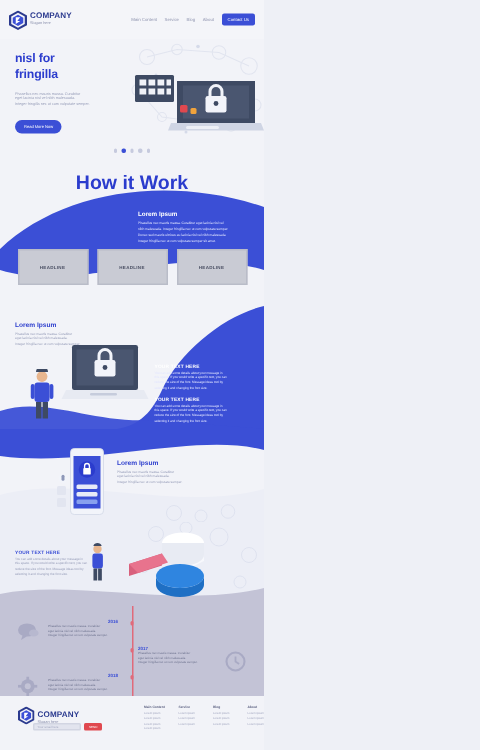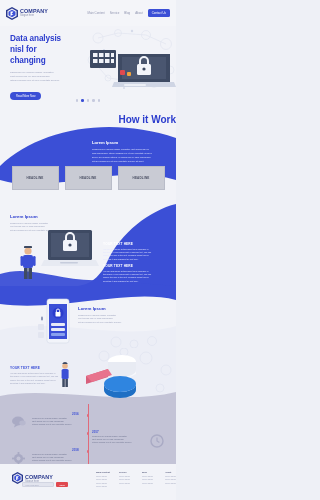--- a/index.html
+++ b/index.html
@@ -45,22 +45,22 @@
     margin-top: 5px; display: inline-block; background: #3b4fd6; color: #fff;
     font-size: 2.7px; padding: 2.6px 6px; border-radius: 5px;
   }
   .hero-art { position: absolute; right: 0px; top: 0px; width: 92px; height: 72px; }
 
   
   .dots { position: absolute; top: 99px; left: 0; width: 176px; display: flex; justify-content: center; gap: 3px; z-index: 30; }
   .dot { width: 2.6px; height: 2.6px; border-radius: 50%; background: #c6cade; }
   .dot.active { background: #3b4fd6; }
   .how-title {
-    position: absolute; top: 114px; left: 0; width: 176px; text-align: right;
-    font-size: 10px; font-weight: bold; color: #2b3ccd; z-index: 30;
+    position: absolute; top: 114px; left: 0; width: 176px; text-align: center;
+    font-size: 13px; font-weight: bold; color: #2b3ccd; z-index: 30;
   }
 
   
   .wave-band { position: absolute; top: 122px; left: 0; width: 176px; height: 82px; overflow: hidden; }
   .lorem-white { position: absolute; top: 140px; left: 92px; width: 76px; z-index: 25; }
   .lorem-white h3 { font-size: 4.2px; font-weight: bold; color: #ffffff; }
   .lorem-white .ln { font-size: 2.2px; color: #dfe3ff; line-height: 1.65; margin-top: 2.5px; }
   .lorem-white .ln div { margin-bottom: .4px; }
 
   .cards { position: absolute; top: 166px; left: 0; width: 176px; display: flex; justify-content: center; gap: 6px; z-index: 26; }
@@ -145,23 +145,22 @@
       <span class="nav-item">Service</span>
       <span class="nav-item">Blog</span>
       <span class="nav-item">About</span>
       <span class="nav-cta">Contact Us</span>
     </div>
   </div>
 
   <div class="hero">
     <div class="hero-left">
       <div class="hero-title">
-        <div>Data analysis</div>
         <div>nisl for</div>
-        <div>changing</div>
+        <div>fringilla</div>
       </div>
       <div class="hero-body">
         <div>Phasellus nec mauris massa. Curabitur</div>
         <div>eget lacinia nisl vel nibh malesuada.</div>
         <div>Integer fringilla nec ut cum vulputate semper.</div>
       </div>
       <span class="hero-btn">Read More Now</span>
     </div>
 
     <div class="hero-art">

